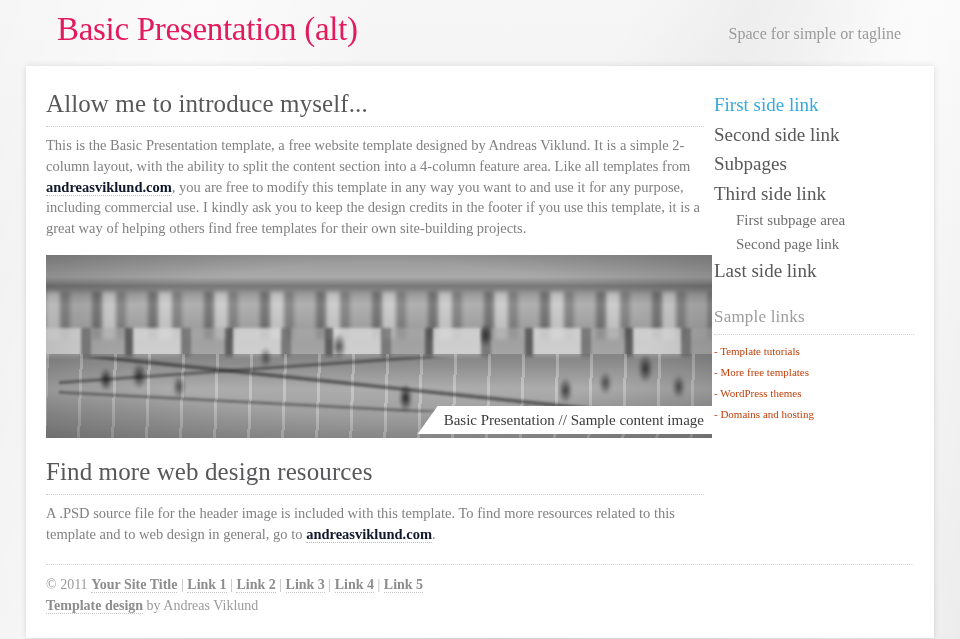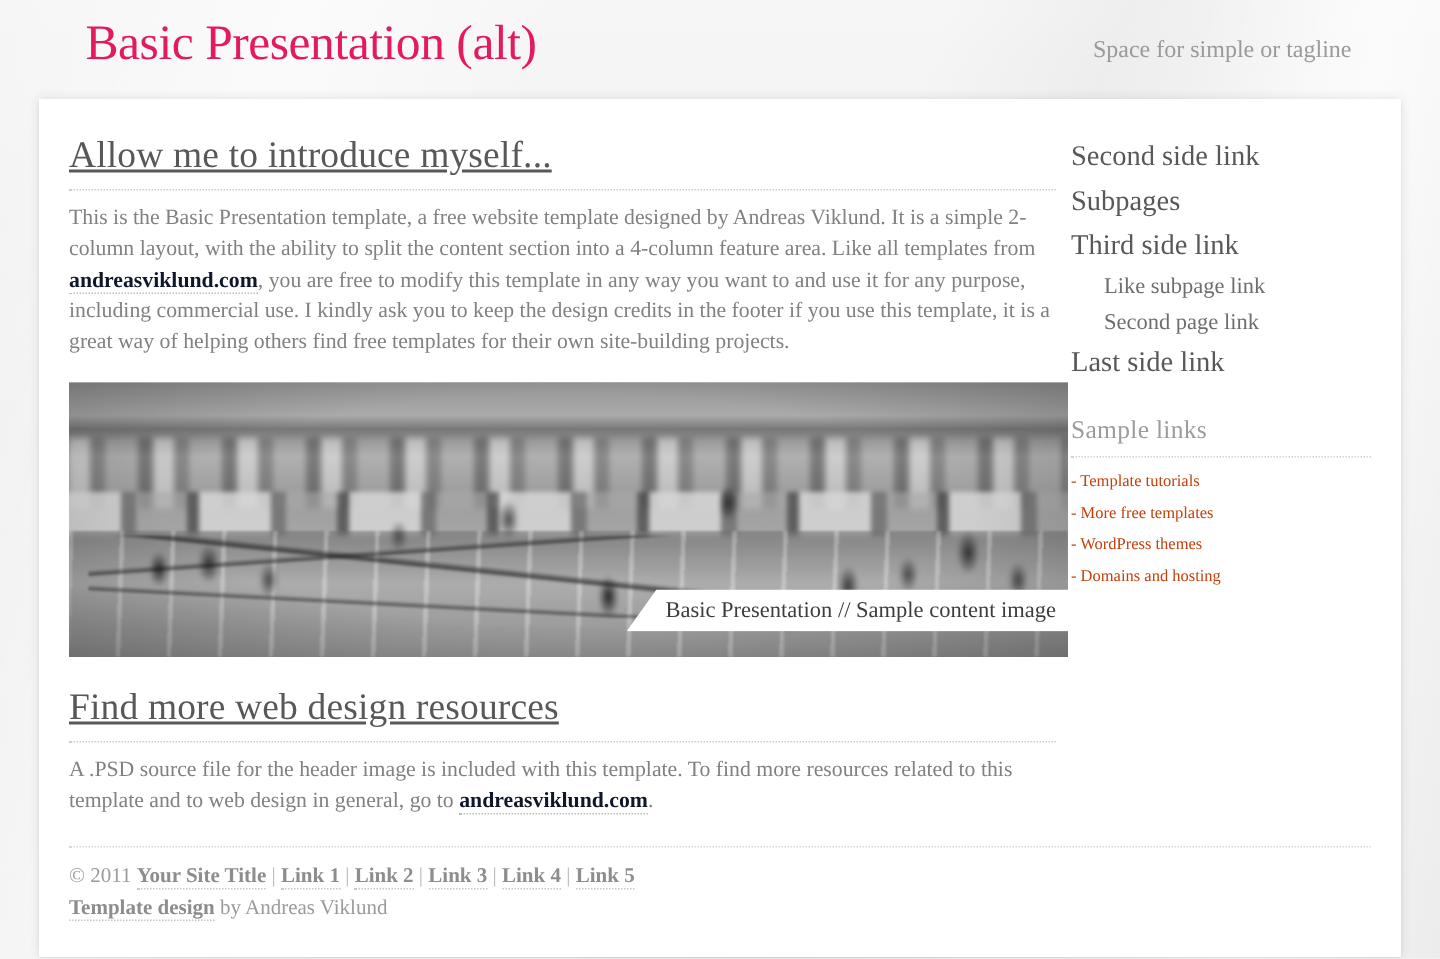--- a/index.html
+++ b/index.html
@@ -81,21 +81,20 @@
   }
   .section-heading {
     margin: 0 0 8px 0;
     padding: 0 0 7px 0;
     font-size: 25px;
     font-weight: normal;
     color: #58585a;
     line-height: 31px;
     border-bottom: 1px dotted #cfcfcf;
     letter-spacing: 0.1px;
-    text-decoration: underline;
   }
   #content-column p {
     margin: 0 0 13px 0;
     font-size: 14.5px;
     line-height: 20.8px;
     color: #818181;
   }
   a.inline-link {
     color: #0f172a;
     font-weight: bold;
@@ -197,21 +196,21 @@
     filter: blur(1.4px);
   }
   #figure-vignette {
     position: absolute;
     inset: 0;
     background: radial-gradient(ellipse 78% 80% at 50% 46%, rgba(0,0,0,0) 52%, rgba(0,0,0,0.30) 100%);
   }
   #figure-caption {
     position: absolute;
     right: 0;
-    bottom: 17px;
+    bottom: 4px;
     height: 28px;
     background: #ffffff;
     color: #3d3d3d;
     font-size: 15px;
     line-height: 28px;
     padding: 0 8px 0 26px;
     white-space: nowrap;
     clip-path: polygon(20px 0, 100% 0, 100% 100%, 0 100%);
   }
 
@@ -319,30 +318,33 @@
 
         <h2 class="section-heading">Find more web design resources</h2>
 
         <p><span>A .PSD source file for the header image is included with this template. To find more resources related to this template and to web design in general, go to </span><a class="inline-link" href="#">andreasviklund.com</a><span>.</span></p>
 
       </div>
 
       <div id="sidebar-column">
         <ul id="sidebar-nav">
             <li>
+              <a href="#" class="side-link is-active">First side link</a>
+            </li>
+            <li>
               <a href="#" class="side-link">Second side link</a>
             </li>
             <li>
               <a href="#" class="side-link">Subpages</a>
             </li>
             <li>
               <a href="#" class="side-link">Third side link</a>
             </li>
             <li>
-              <a href="#" class="side-link is-sub">Like subpage link</a>
+              <a href="#" class="side-link is-sub">First subpage area</a>
             </li>
             <li>
               <a href="#" class="side-link is-sub">Second page link</a>
             </li>
             <li>
               <a href="#" class="side-link">Last side link</a>
             </li>
           </ul>
         <h3 id="sidebar-section-heading">Sample links</h3>
         <ul id="sample-links">

